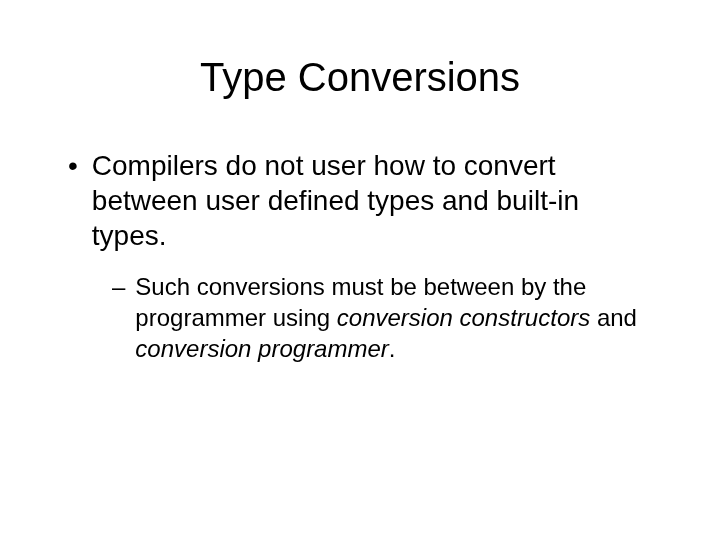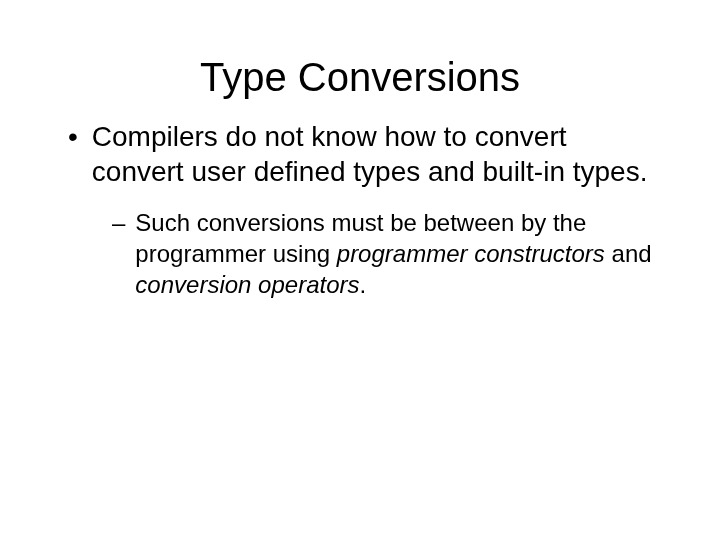--- a/index.html
+++ b/index.html
@@ -12,21 +12,21 @@
       height: 540px;
       background: #ffffff;
       font-family: Arial, Helvetica, sans-serif;
       color: #000000;
       padding: 55px 60px 0 60px;
     }
     .title {
       font-size: 40px;
       font-weight: normal;
       text-align: center;
-      margin-bottom: 19px;
+      margin-bottom: 48px;
     }
     .bullet-main {
       display: flex;
       align-items: flex-start;
       font-size: 28px;
       line-height: 1.25;
       margin-bottom: 18px;
       padding-left: 8px;
     }
     .bullet-main .bullet-marker {
@@ -54,21 +54,21 @@
       font-style: italic;
     }
   </style>
 </head>
 <body>
 
 <h1 class="title">Type Conversions</h1>
 
 <div class="bullet-main">
   <span class="bullet-marker">•</span>
-  <span class="bullet-text">Compilers do not know how to convert convert user defined types and built-in types.</span>
+  <span class="bullet-text">Compilers do not user how to convert between user defined types and built-in types.</span>
 </div>
 
 <div class="bullet-sub">
   <span class="bullet-marker">–</span>
   <span class="bullet-text">
-    <span>Such conversions must be between by the programmer using </span><span class="italic">programmer constructors</span><span> and </span><span class="italic">conversion operators</span><span>.</span>
+    <span>Such conversions must be between by the programmer using </span><span class="italic">conversion constructors</span><span> and </span><span class="italic">conversion programmer</span><span>.</span>
   </span>
 </div>
 
 </body></html>

